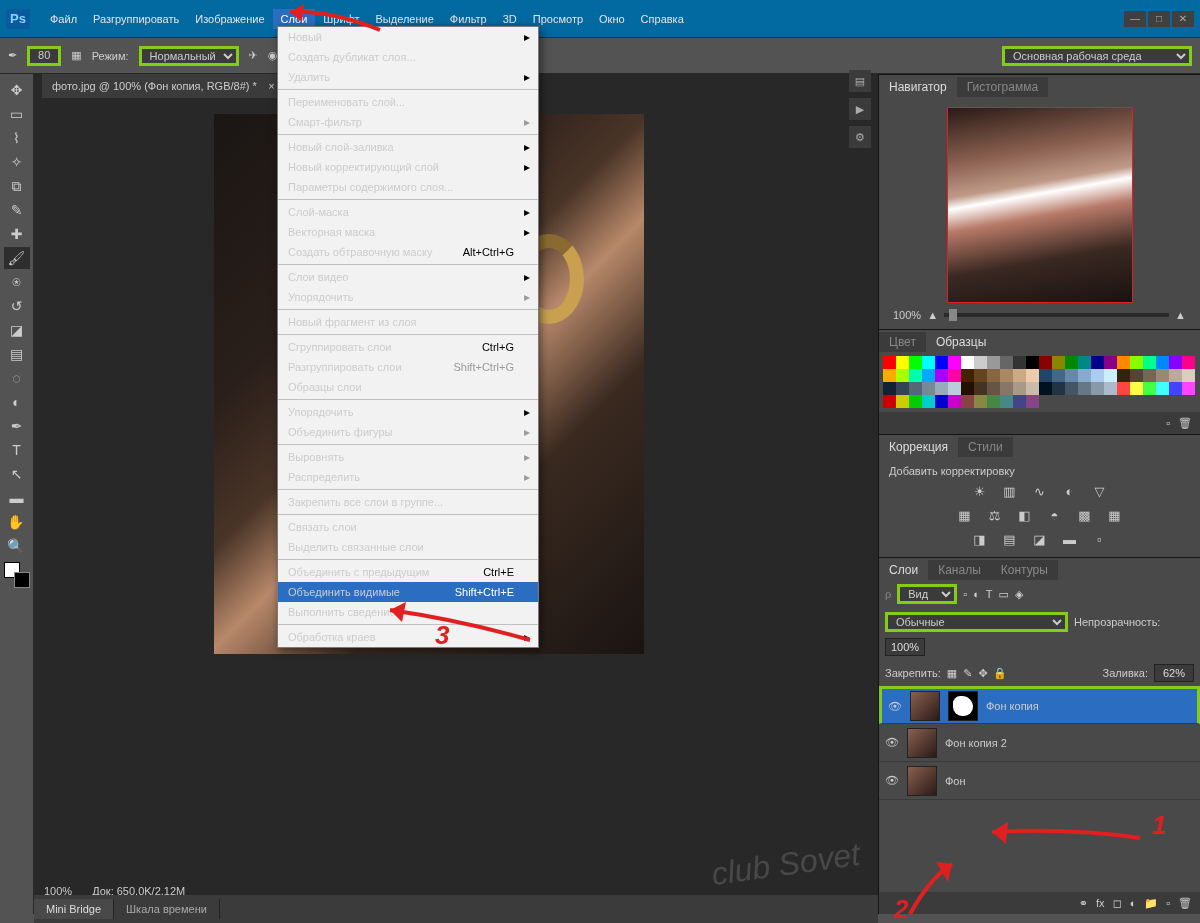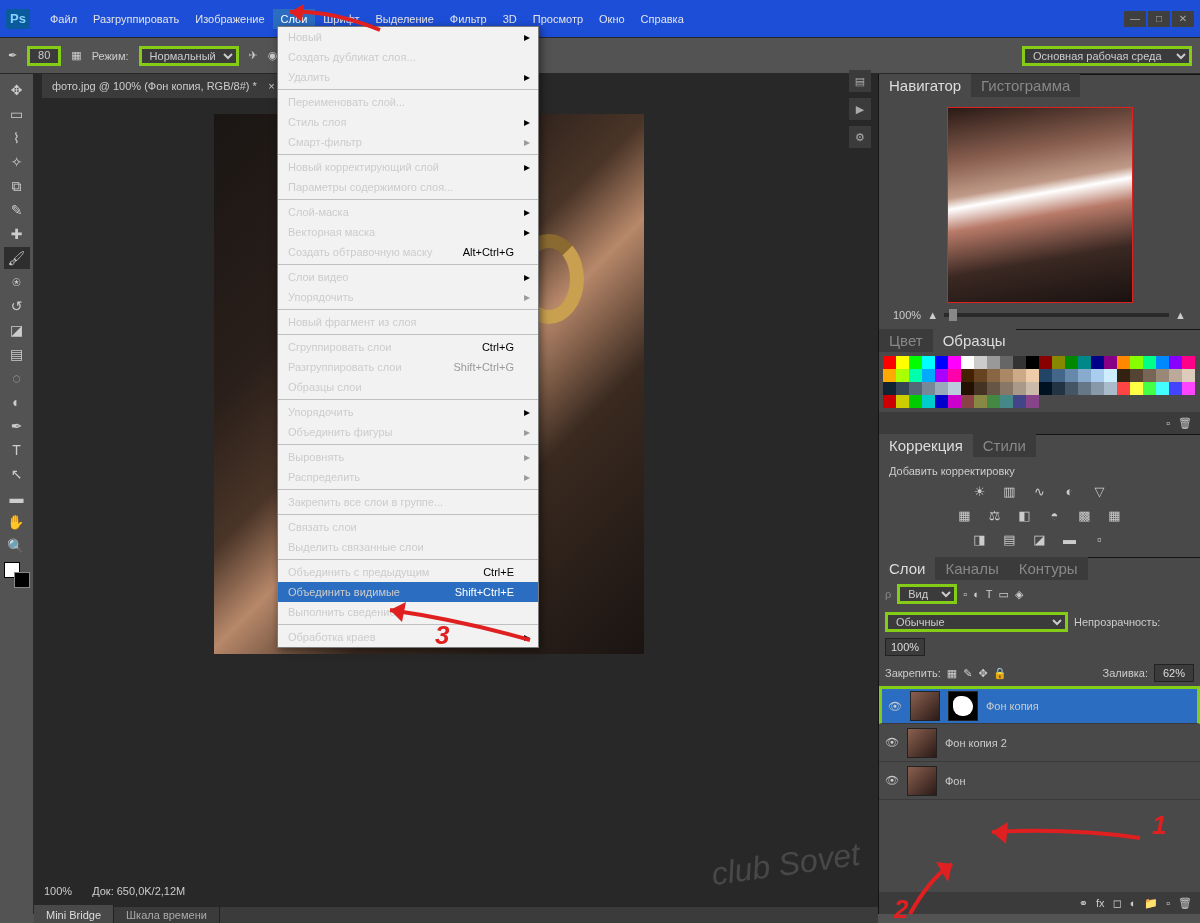--- a/index.html
+++ b/index.html
@@ -1,17 +1,17 @@
 <!DOCTYPE html>
 <html><head>
 <meta charset="utf-8">
 <style>
 *{margin:0;padding:0;box-sizing:border-box;font-family:Tahoma,Arial,sans-serif;font-size:11px;color:#ccc;user-select:none}
 body{background:#535353;width:1200px;height:923px;overflow:hidden;position:relative}
-.menubar{height:38px;background:#1d4ed8;display:flex;align-items:center;padding:6px 6px;border-bottom:1px solid #282828}
+.menubar{height:38px;background:#0369a1;display:flex;align-items:center;padding:6px 6px;border-bottom:1px solid #282828}
 .ps-logo{width:24px;height:20px;background:#0a5a9e;color:#8ad3ff;font-weight:bold;font-size:13px;display:flex;align-items:center;justify-content:center;border-radius:2px;margin-right:12px}
 .menu-item{padding:4px 8px;cursor:default;color:#e4e4e4}
 .menu-item.open{background:#2a6dc1;color:#fff}
 .win-controls{margin-left:auto;display:flex;gap:2px}
 .win-btn{width:22px;height:16px;background:#3f3f3f;display:flex;align-items:center;justify-content:center;font-size:10px;color:#aaa}
 .optbar{height:36px;background:#535353;display:flex;align-items:center;padding:0 8px;gap:10px;border-bottom:1px solid #282828}
 .opt-preset{margin-left:auto}
 select,.sel{background:#3b3b3b;border:3px solid #84cc16;color:#ccc;height:20px;padding:0 4px;font-size:11px}
 .main{display:flex;height:840px}
 .toolbar{width:34px;background:#535353;display:flex;flex-direction:column;align-items:center;padding-top:4px;border-right:1px solid #282828}
@@ -31,21 +31,21 @@
 .dd-item.disabled{color:#9a9a9a}
 .dd-item.sub::after{content:"▸";position:absolute;right:8px;color:inherit}
 .dd-item.highlighted{background:#2a6dc1;color:#fff}
 .dd-sep{height:1px;background:#c0c0c0;margin:2px 0}
 .shortcut{color:inherit;font-size:11px;margin-right:14px}
 .right{width:322px;background:#535353;display:flex;flex-direction:column;border-left:1px solid #141414}
 .right-icons{position:absolute;right:326px;top:70px;width:28px;display:flex;flex-direction:column;gap:6px;align-items:center}
 .ricon{width:22px;height:22px;background:#3b3b3b;display:flex;align-items:center;justify-content:center;color:#aaa}
 .panel{border-top:1px solid #141414;background:#494949}
 .panel-tabs{display:flex;height:22px;align-items:flex-end}
-.ptab{padding:3px 10px;background:#3b3b3b;color:#888;font-size:15px}
+.ptab{padding:3px 10px;background:#3b3b3b;color:#888;font-size:12px}
 .ptab.active{background:#494949;color:#ddd}
 .panel-body{padding:6px}
 .nav-thumb{width:186px;height:196px;margin:4px auto;border:1px solid #e02020;background:linear-gradient(170deg,#2a1a16 0%,#8a6050 25%,#c09a88 40%,#fff 45%,#b87a68 55%,#3a2822 75%,#1a1210 100%);position:relative}
 .nav-zoom{display:flex;align-items:center;gap:6px;padding:2px 8px}
 .slider-track{flex:1;height:4px;background:#2a2a2a;position:relative}
 .slider-thumb{width:8px;height:12px;background:#888;position:absolute;top:-4px}
 .color-swatches{display:flex;flex-wrap:wrap;padding:2px}
 .sw{width:13px;height:13px}
 .adj-row{display:flex;gap:10px;justify-content:center;padding:4px 0}
 .adj-icon{width:20px;height:16px;color:#ccc;display:flex;align-items:center;justify-content:center;font-size:13px}
@@ -53,21 +53,21 @@
 .layer-row{height:38px;display:flex;align-items:center;padding:0 6px;gap:8px;border-bottom:1px solid #3a3a3a}
 .layer-row.sel{background:#2a6dc1}
 .layer-row:not(.sel){background:#494949}
 .eye{width:14px;text-align:center;color:#ccc}
 .layer-thumb{width:30px;height:30px;background:linear-gradient(135deg,#8a6050,#2a1a16);border:1px solid #222}
 .layer-mask{width:30px;height:30px;background:#000;border:1px solid #222;position:relative}
 .layer-mask::after{content:"";position:absolute;inset:4px;background:#fff;border-radius:40% 60% 50% 50%}
 .layer-name{font-size:11px}
 .panel-footer{height:22px;background:#3b3b3b;display:flex;align-items:center;justify-content:flex-end;gap:8px;padding:0 8px;color:#aaa}
 .statusbar{position:absolute;bottom:22px;left:34px;height:20px;display:flex;align-items:center;gap:20px;padding:0 10px;color:#aaa;font-size:11px}
-.bottombar{position:absolute;bottom:0;left:34px;right:322px;height:16px;background:#3b3b3b;display:flex;align-items:center}
+.bottombar{position:absolute;bottom:0;left:34px;right:322px;height:28px;background:#3b3b3b;display:flex;align-items:center}
 .btab{padding:4px 12px;color:#aaa;border-right:1px solid #222}
 .btab.active{background:#494949;color:#ddd}
 .arrow{position:absolute;z-index:20;pointer-events:none}
 .arrow-line{stroke:#e02020;stroke-width:4;fill:none}
 .arrow-head{fill:#e02020}
 .anno-num{position:absolute;color:#e02020;font-size:26px;font-weight:bold;font-style:italic;z-index:21}
 .watermark{position:absolute;right:340px;bottom:40px;color:rgba(255,255,255,0.15);font-size:32px;font-style:italic;transform:rotate(-8deg)}
 .lbl{color:#ccc;font-size:11px}
 input[type=text].small{width:40px;background:#3b3b3b;border:1px solid #222;color:#ddd;height:18px;text-align:center;font-size:11px}
 </style>
@@ -97,21 +97,21 @@
 </div>
 
 <div class="optbar">
   <span>✒</span>
   <span class="sel" style="width:34px;text-align:center">80</span>
   <span>▦</span>
   <span class="lbl">Режим:</span>
   <select class="sel" style="width:100px"><option>Нормальный</option></select>
   <span>✈</span>
   <span>◉</span>
-  <select class="sel opt-preset" style="width:170px"><option>Основная рабочая среда</option></select>
+  <select class="sel opt-preset" style="width:190px"><option>Основная рабочая среда</option></select>
 </div>
 
 <div class="main">
 
   <div class="toolbar">
     <div class="tool">✥</div>
     <div class="tool">▭</div>
     <div class="tool">⌇</div>
     <div class="tool">✧</div>
     <div class="tool">⧉</div>
@@ -372,27 +372,27 @@
     <div class="dd-item">
       <span>Создать дубликат слоя...</span>
     </div>
     <div class="dd-item sub">
       <span>Удалить</span>
     </div>
     <div class="dd-sep"></div>
     <div class="dd-item">
       <span>Переименовать слой...</span>
     </div>
-    <div class="dd-item sub">
-      <span>Стиль слоя</span>
-    </div>
     <div class="dd-item sub disabled">
       <span>Смарт-фильтр</span>
     </div>
     <div class="dd-sep"></div>
+    <div class="dd-item sub">
+      <span>Новый слой-заливка</span>
+    </div>
     <div class="dd-item sub">
       <span>Новый корректирующий слой</span>
     </div>
     <div class="dd-item disabled">
       <span>Параметры содержимого слоя...</span>
     </div>
     <div class="dd-sep"></div>
     <div class="dd-item sub">
       <span>Слой-маска</span>
     </div>

